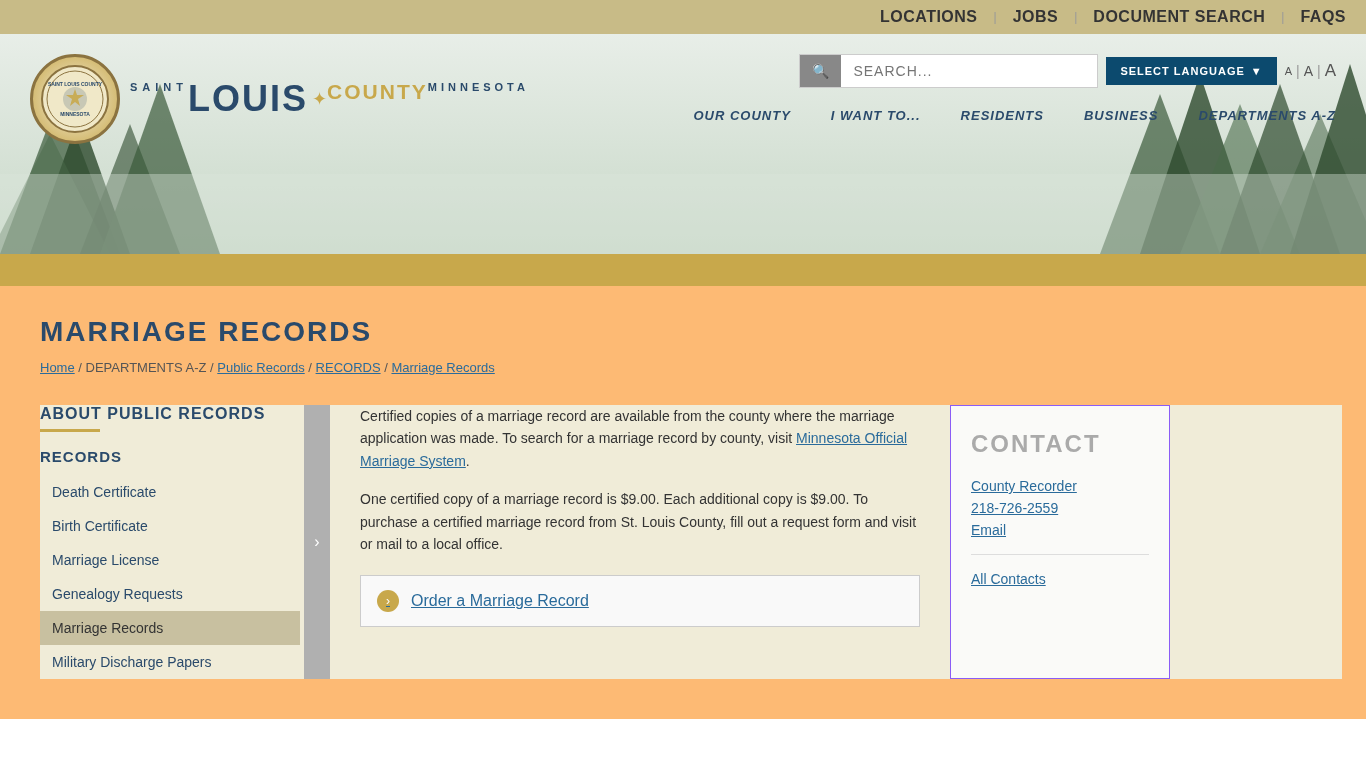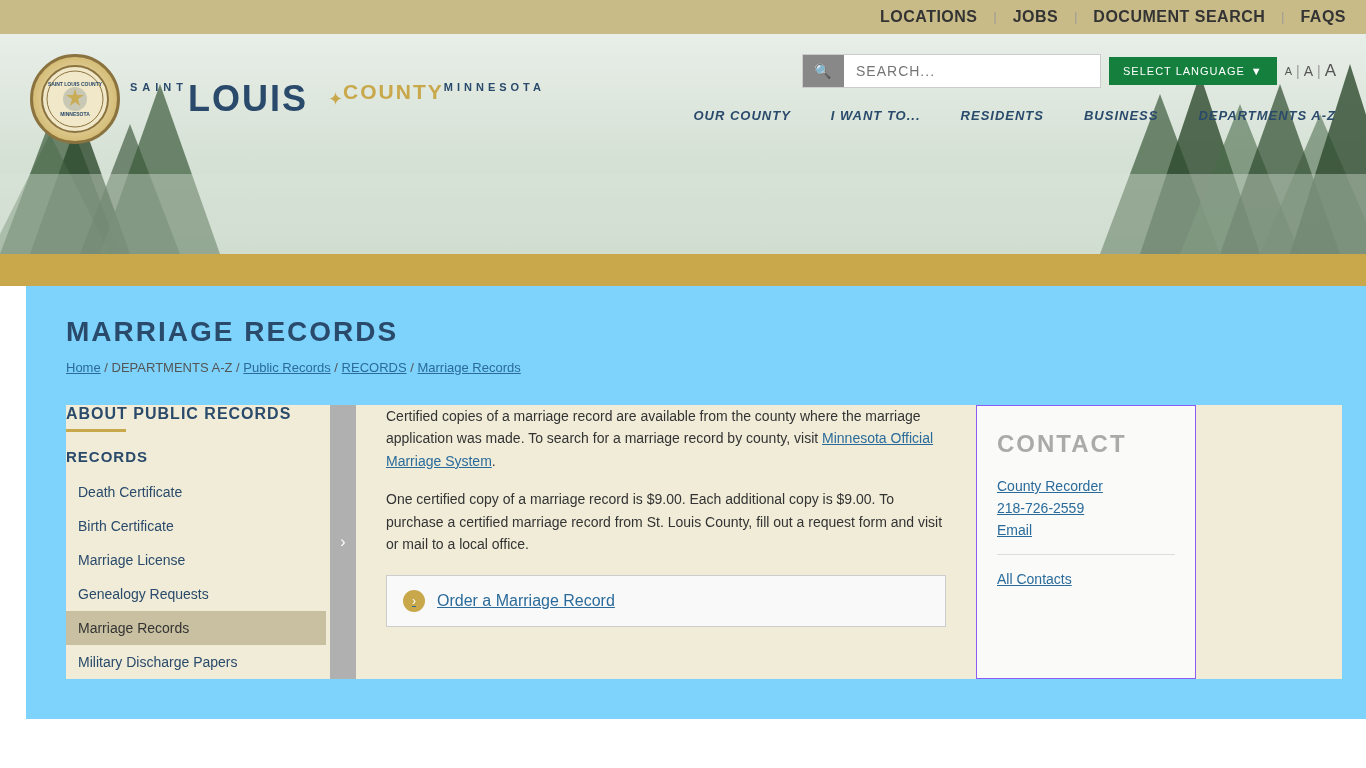--- a/index.html
+++ b/index.html
@@ -115,26 +115,26 @@
       border: none;
       outline: none;
       padding: 8px 12px;
       font-size: 14px;
       width: 256px;
       color: #999;
       letter-spacing: 1px;
       text-transform: uppercase;
     }
     .lang-btn {
-      background: #15803d;
+      background: #0c4a6e;
       color: #fff;
       border: none;
       padding: 8px 14px;
       font-size: 11px;
-      font-weight: normal;
+      font-weight: bold;
       letter-spacing: 1px;
       cursor: pointer;
       display: flex;
       align-items: center;
       gap: 6px;
     }
     .font-size-controls {
       display: flex;
       align-items: center;
       gap: 4px;
@@ -159,23 +159,22 @@
     }
 
     
     .gold-divider {
       background: #c8a84b;
       height: 32px;
     }
 
     
     .page-bg {
-      background: #7dd3fc;
+      background: #fdba74;
       padding: 30px 24px 40px 40px;
-      margin-left: 26px;
     }
 
     .page-title {
       font-size: 28px;
       font-weight: 900;
       color: #2a4a6b;
       text-transform: uppercase;
       letter-spacing: 2px;
       margin-bottom: 12px;
     }
@@ -370,21 +369,21 @@
           <circle cx="35" cy="35" r="33" fill="#f0e8c8" stroke="#8b7340" stroke-width="2"></circle>
           <circle cx="35" cy="35" r="28" fill="none" stroke="#8b7340" stroke-width="1"></circle>
           <text x="35" y="22" text-anchor="middle" font-size="5" fill="#2a4a6b" font-weight="bold">SAINT LOUIS COUNTY</text>
           <text x="35" y="52" text-anchor="middle" font-size="5" fill="#2a4a6b" font-weight="bold">MINNESOTA</text>
           <circle cx="35" cy="35" r="12" fill="#2a4a6b" opacity="0.2"></circle>
           <polygon points="35,25 37,31 44,31 38,35 40,42 35,38 30,42 32,35 26,31 33,31" fill="#c8a84b" opacity="0.9"></polygon>
         </svg>
       </div>
       <div class="logo-text">
         <span class="logo-saint">SAINT</span>
-        <div style="display:flex;align-items:center;gap:20px;">
+        <div style="display:flex;align-items:center;gap:4px;">
           <span class="logo-louis">LOUIS</span>
           <span class="logo-star">✦</span>
         </div>
         <span class="logo-county">COUNTY</span>
         <span class="logo-minnesota">MINNESOTA</span>
       </div>
     </div>
 
     <div class="search-nav-area">
       <div class="search-row">

